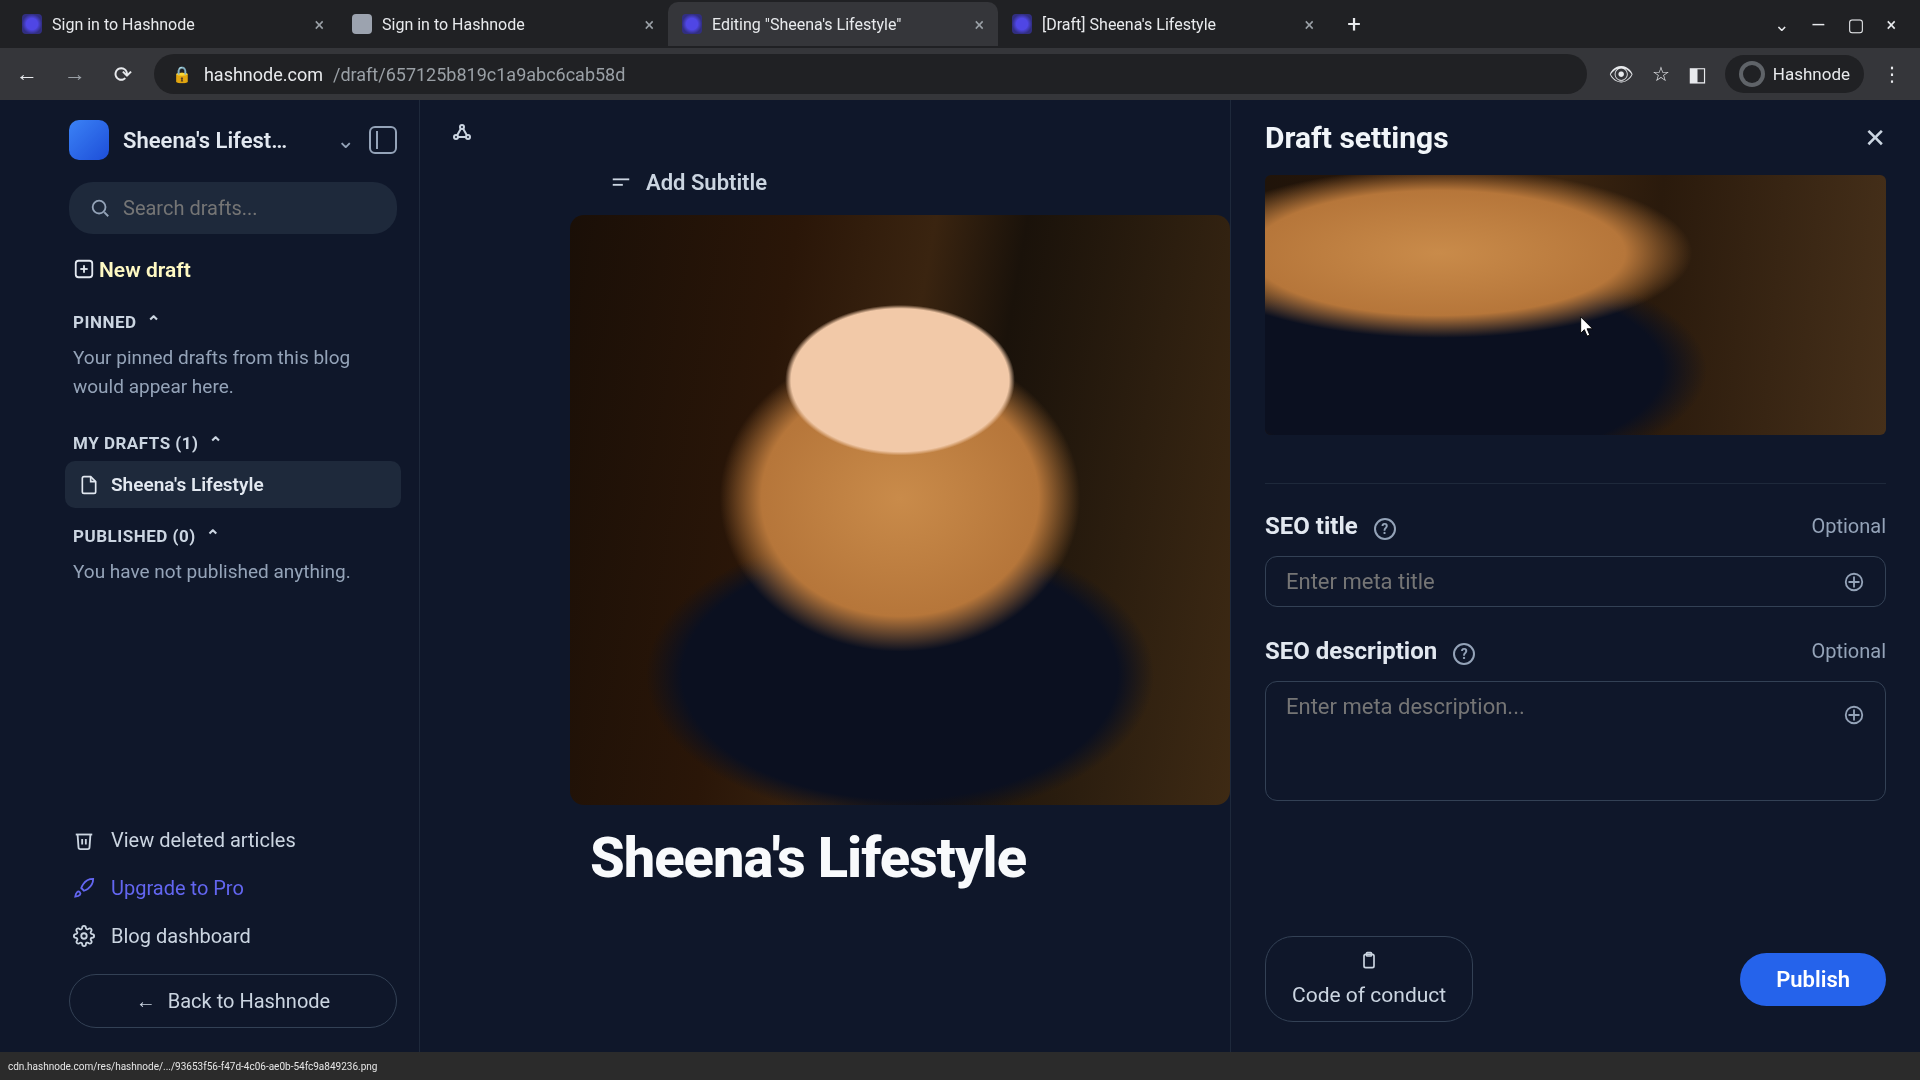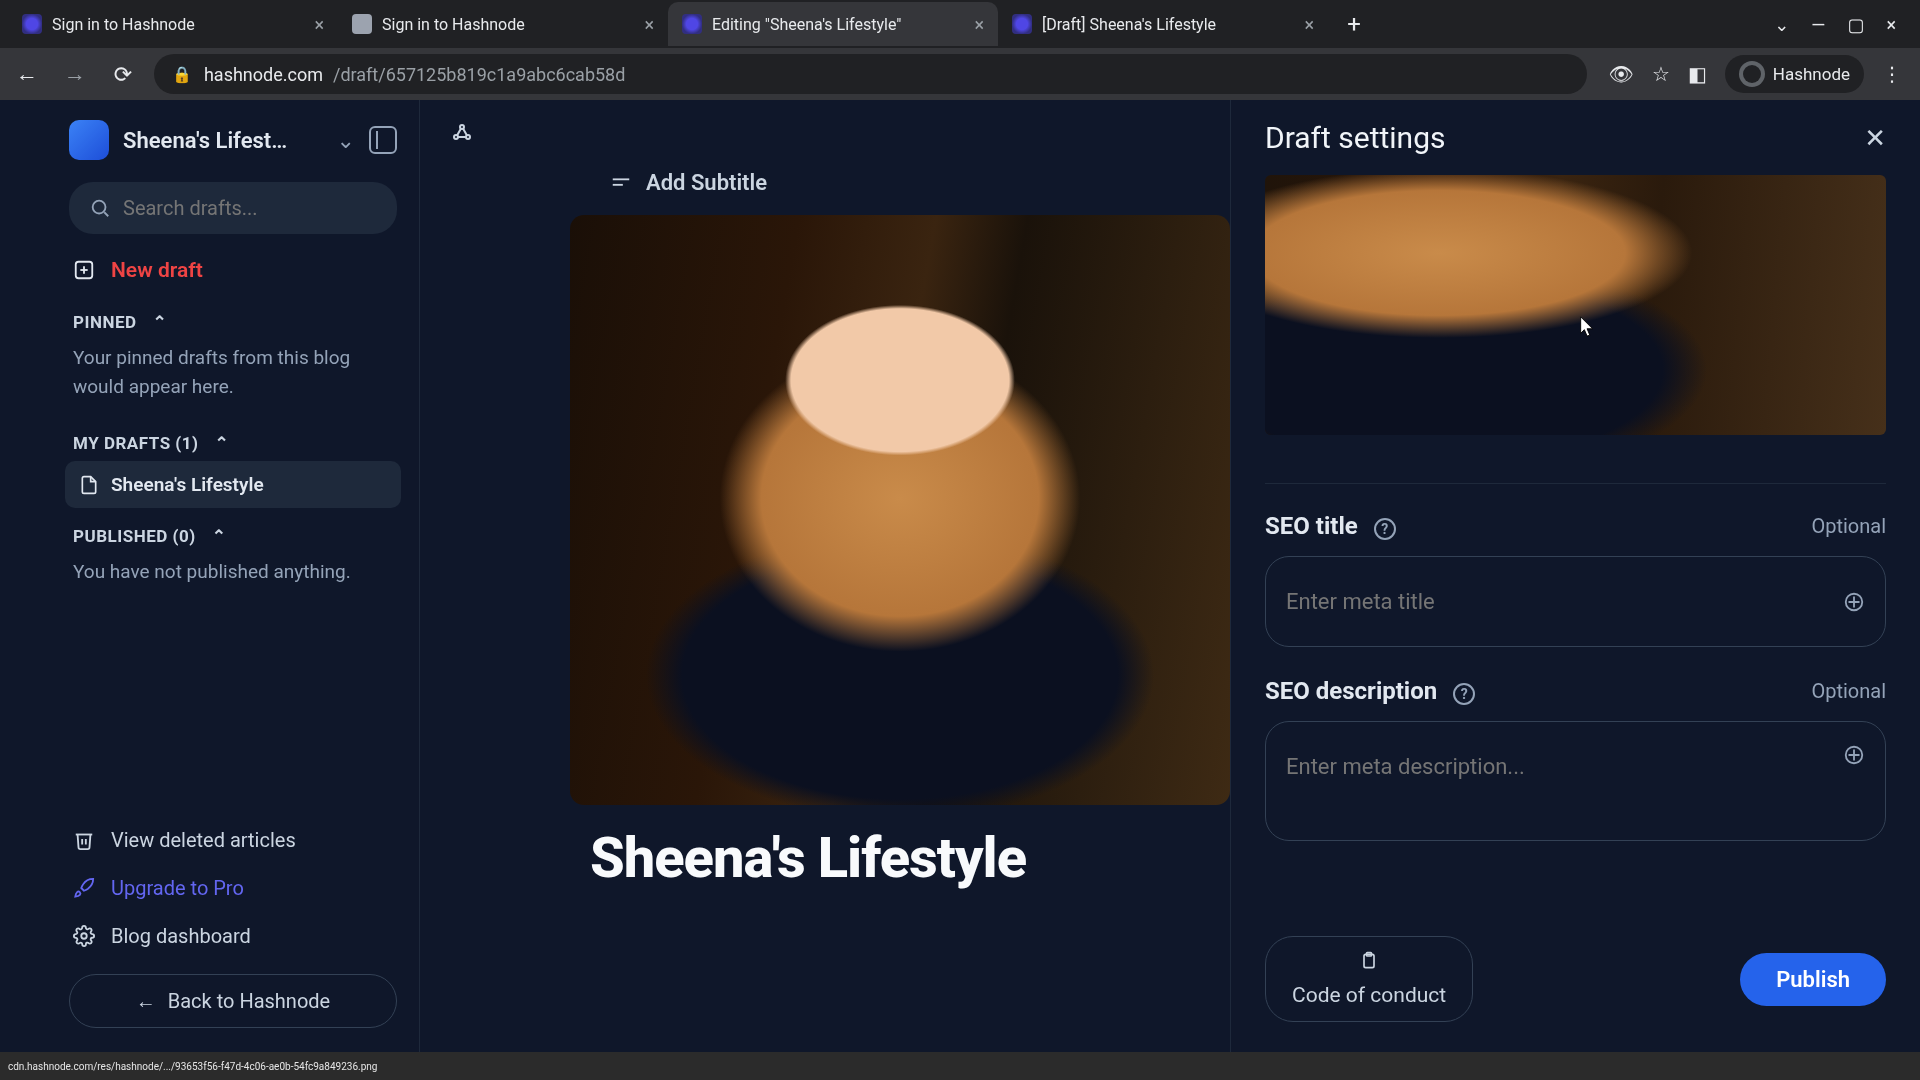--- a/index.html
+++ b/index.html
@@ -33,46 +33,46 @@
   .app { display: flex; height: calc(1080px - 48px - 52px - 28px); background: #0f172a; }
   .sidebar { width: 420px; background: #0f172a; border-right: 1px solid #1e293b; display: flex; flex-direction: column; padding-left: 47px; }
   .sb-top { padding: 20px 22px 10px; display: flex; align-items: center; gap: 14px; }
   .hn-logo { width: 40px; height: 40px; border-radius: 10px; background: linear-gradient(135deg,#3b82f6,#1d4ed8); }
   .blog-name { font-size: 22px; font-weight: 600; color: #e2e8f0; flex:1; white-space:nowrap; overflow:hidden; text-overflow:ellipsis; }
   .chev { color: #94a3b8; font-size: 22px; }
   .sq-icon { width: 28px; height: 28px; border: 2px solid #94a3b8; border-radius: 6px; position:relative; }
   .sq-icon::after{content:"";position:absolute;left:5px;top:3px;bottom:3px;width:2px;background:#94a3b8;}
   .search-box { margin: 12px 22px; background: #1e293b; border-radius: 24px; height: 52px; display: flex; align-items: center; gap: 12px; padding: 0 20px; }
   .search-box input { background: transparent; border: none; color: #94a3b8; font-size: 20px; outline: none; width: 100%; }
-  .sb-item { display: flex; align-items: center; gap: 16px; padding: 12px 26px; font-size: 21px; font-weight: 600; color: #ef4444; }
-  .sb-section { padding: 18px 26px 8px; font-size: 17px; font-weight: 700; letter-spacing: .5px; color: #cbd5e1; display:flex; align-items:center; gap:16px;}
+  .sb-item { display: flex; gap: 4px; padding: 12px 26px; font-size: 21px; font-weight: 600; color: #fef9c3; }
+  .sb-section { padding: 18px 26px 8px; font-size: 17px; font-weight: 700; letter-spacing: .5px; color: #cbd5e1; display:flex; align-items:center; gap:10px;}
   .sb-text { padding: 4px 26px 14px; font-size: 19px; color: #94a3b8; line-height: 1.5; }
   .draft-row { margin: 0 18px; padding: 12px 14px; background: #1e293b; border-radius: 10px; display: flex; align-items: center; gap: 12px; font-size: 19px; font-weight: 600; color: #e2e8f0; }
   .sb-bottom { margin-top: auto; padding: 6px 0 10px; }
   .sb-link { display: flex; align-items: center; gap: 16px; padding: 12px 26px; font-size: 20px; color: #cbd5e1; }
   .sb-link.pro { color: #6366f1; }
   .back-btn { margin: 14px 22px; border: 1px solid #334155; border-radius: 28px; height: 54px; display: flex; align-items: center; justify-content: center; gap: 12px; font-size: 20px; color: #cbd5e1; }
 
   .editor { flex: 1; background: #0f172a; position: relative; overflow: hidden; }
   .ed-top { padding: 22px 30px 0; }
   .share-icon { width: 24px; height: 24px; }
   .subtitle-row { padding: 24px 0 20px 190px; display:flex; align-items:center; gap:14px; color:#cbd5e1; font-size:22px; font-weight:600;}
   .cover-img { margin-left: 150px; height: 590px; border-radius: 14px; overflow: hidden; }
   .article-title { padding: 20px 0 0 170px; font-size: 56px; font-weight: 800; color: #f8fafc; letter-spacing: -1px; }
 
   .settings { width: 690px; background: #0f172a; border-left: 1px solid #1e293b; display:flex; flex-direction:column; }
   .settings-head { display:flex; align-items:center; justify-content:space-between; padding: 20px 34px; }
-  .settings-title { font-size: 30px; font-weight: 400; color: #f1f5f9; }
+  .settings-title { font-size: 30px; font-weight: 700; color: #f1f5f9; }
   .close-x { font-size: 26px; color: #cbd5e1; }
   .og-preview { margin: 0 34px; height: 260px; border-radius: 6px; overflow: hidden; }
   .divider { height:1px; background:#1e293b; margin: 48px 34px 22px; }
   .field-label { display:flex; align-items:center; justify-content:space-between; padding: 6px 34px 12px; font-size: 24px; font-weight: 700; color:#e2e8f0; }
   .optional { font-size: 20px; font-weight: 400; color:#94a3b8; }
   .help { display:inline-flex; width:22px; height:22px; border:2px solid #94a3b8; border-radius:50%; align-items:center; justify-content:center; font-size:14px; color:#94a3b8; margin-left:10px; }
-  .text-input, .textarea { margin: 4px 34px 24px; border:1px solid #334155; border-radius: 24px; padding: 32px 20px; display:flex; align-items:center; gap:12px; }
+  .text-input, .textarea { margin: 4px 34px 24px; border:1px solid #334155; border-radius: 12px; padding: 12px 20px; display:flex; align-items:center; gap:12px; }
   .text-input input { flex:1; background:transparent; border:none; outline:none; font-size:22px; color:#cbd5e1; }
   .textarea { height: 120px; align-items:center; position:relative; }
   .textarea textarea { flex:1; background:transparent; border:none; outline:none; font-size:22px; color:#cbd5e1; resize:none; height:100%; font-family:inherit; }
   .ai-icon { color:#94a3b8; font-size:20px; }
   .settings-footer { margin-top:auto; display:flex; align-items:center; justify-content:space-between; padding: 24px 34px 30px; }
   .coc-btn { border:1px solid #334155; border-radius: 28px; padding: 14px 26px; display:flex; align-items:center; gap:12px; font-size:21px; color:#cbd5e1;flex-direction:column; }
   .publish-btn { background:#2563eb; color:#fff; border-radius: 28px; padding: 14px 36px; font-size: 22px; font-weight:600; }
 
   .status-strip { height: 28px; background: #2b2b2b; color: #e5e5e5; font-size: 10px; display:flex; align-items:center; padding: 0 8px; }
 

